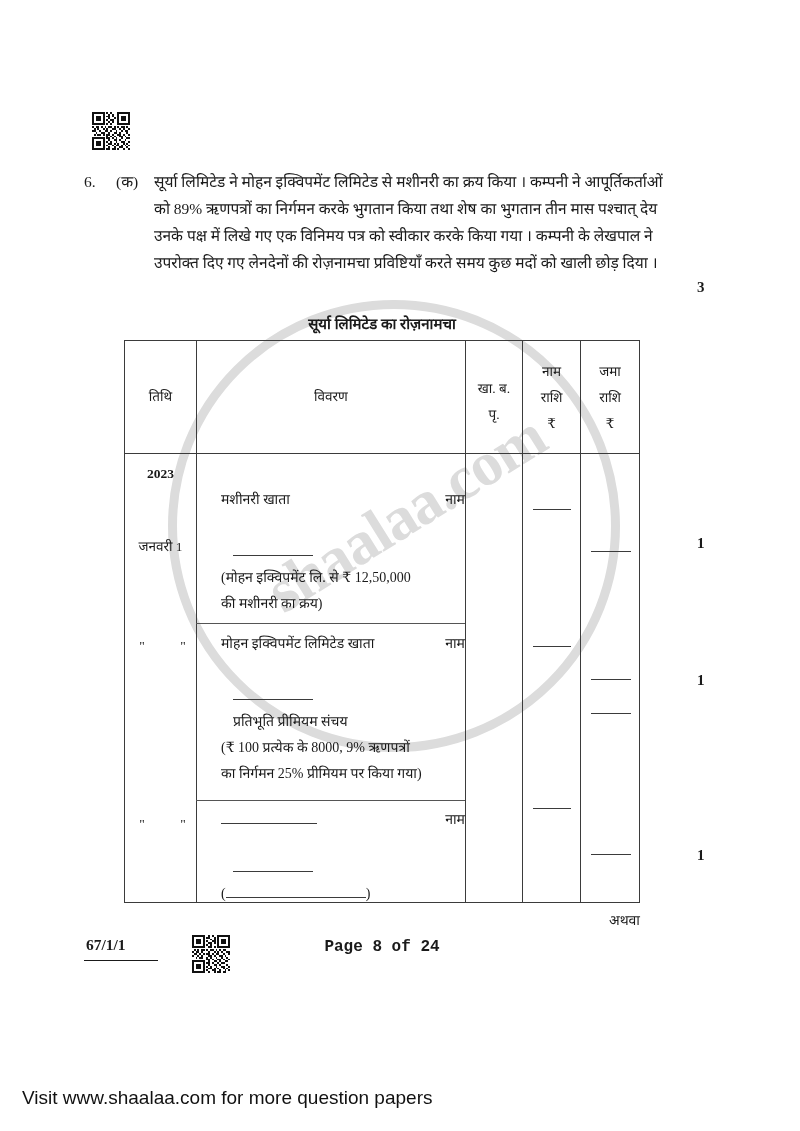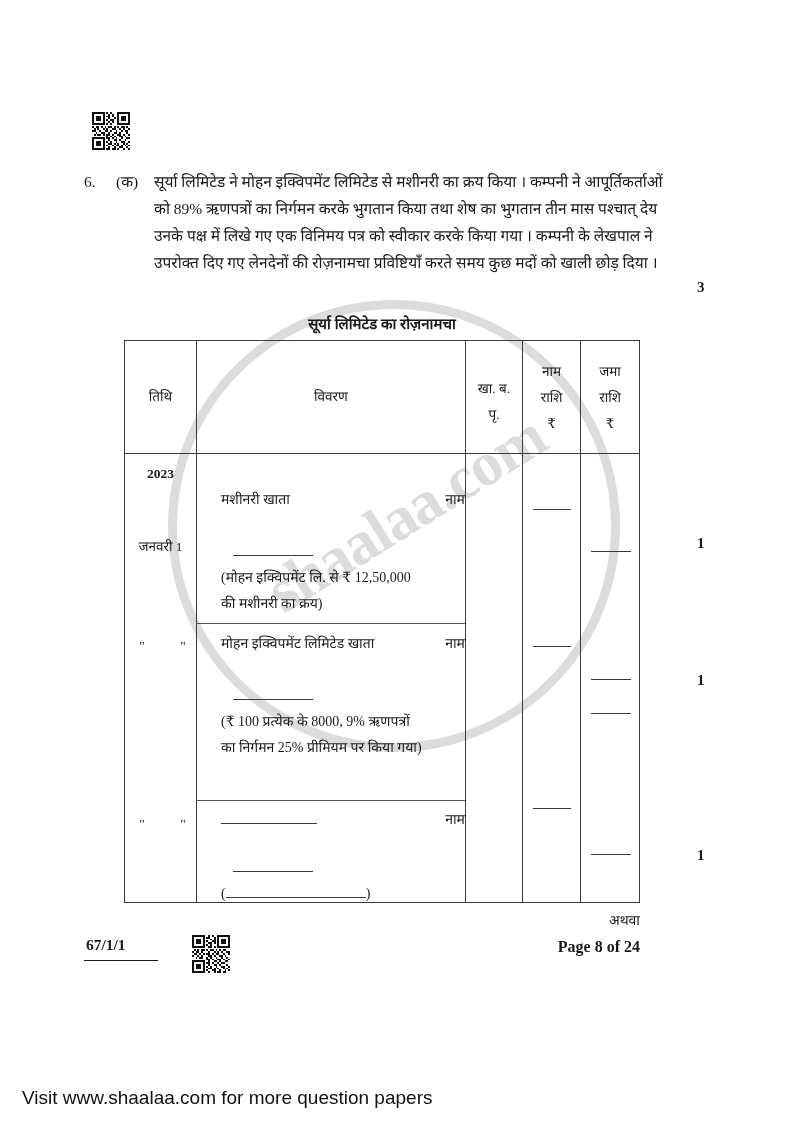--- a/index.html
+++ b/index.html
@@ -295,24 +295,25 @@
     width: 74px;
     height: 1.4px;
     background: #1a1a1a;
     z-index: 2;
   }
   #page-number {
     position: absolute;
     left: 124px;
     top: 938px;
     width: 516px;
-    text-align: right;
+    text-align: center;
     font-size: 16px;
     font-weight: bold;
     z-index: 2;
+    font-family: Liberation Mono, monospace;
   }
 
   
   #bottom-banner {
     position: absolute;
     left: 0;
     top: 1060px;
     width: 800px;
     height: 71px;
     background: #ffffff;
@@ -520,20 +521,21 @@
 
     <div class="desc-cell" id="entry2">
       <span class="desc-line">
         <span>मोहन इक्विपमेंट लिमिटेड खाता</span>
         <span class="nam-tag">नाम</span>
       </span>
       <span class="desc-line" style="height:26px;"></span>
       <span class="desc-line">
         <span class="blankline bl-80 bl-indent"></span>
       </span>
+      <span class="desc-line" style="padding-left:12px;">प्रतिभूति प्रीमियम संचय</span>
       <span class="desc-line">(₹ 100 प्रत्येक के 8000, 9% ऋणपत्रों</span>
       <span class="desc-line">का निर्गमन 25% प्रीमियम पर किया गया)</span>
     </div>
 
     <div class="desc-cell" id="entry3">
       <span class="desc-line">
         <span class="blankline" style="width:96px;"></span>
         <span class="nam-tag">नाम</span>
       </span>
       <span class="desc-line" style="height:22px;"></span>

